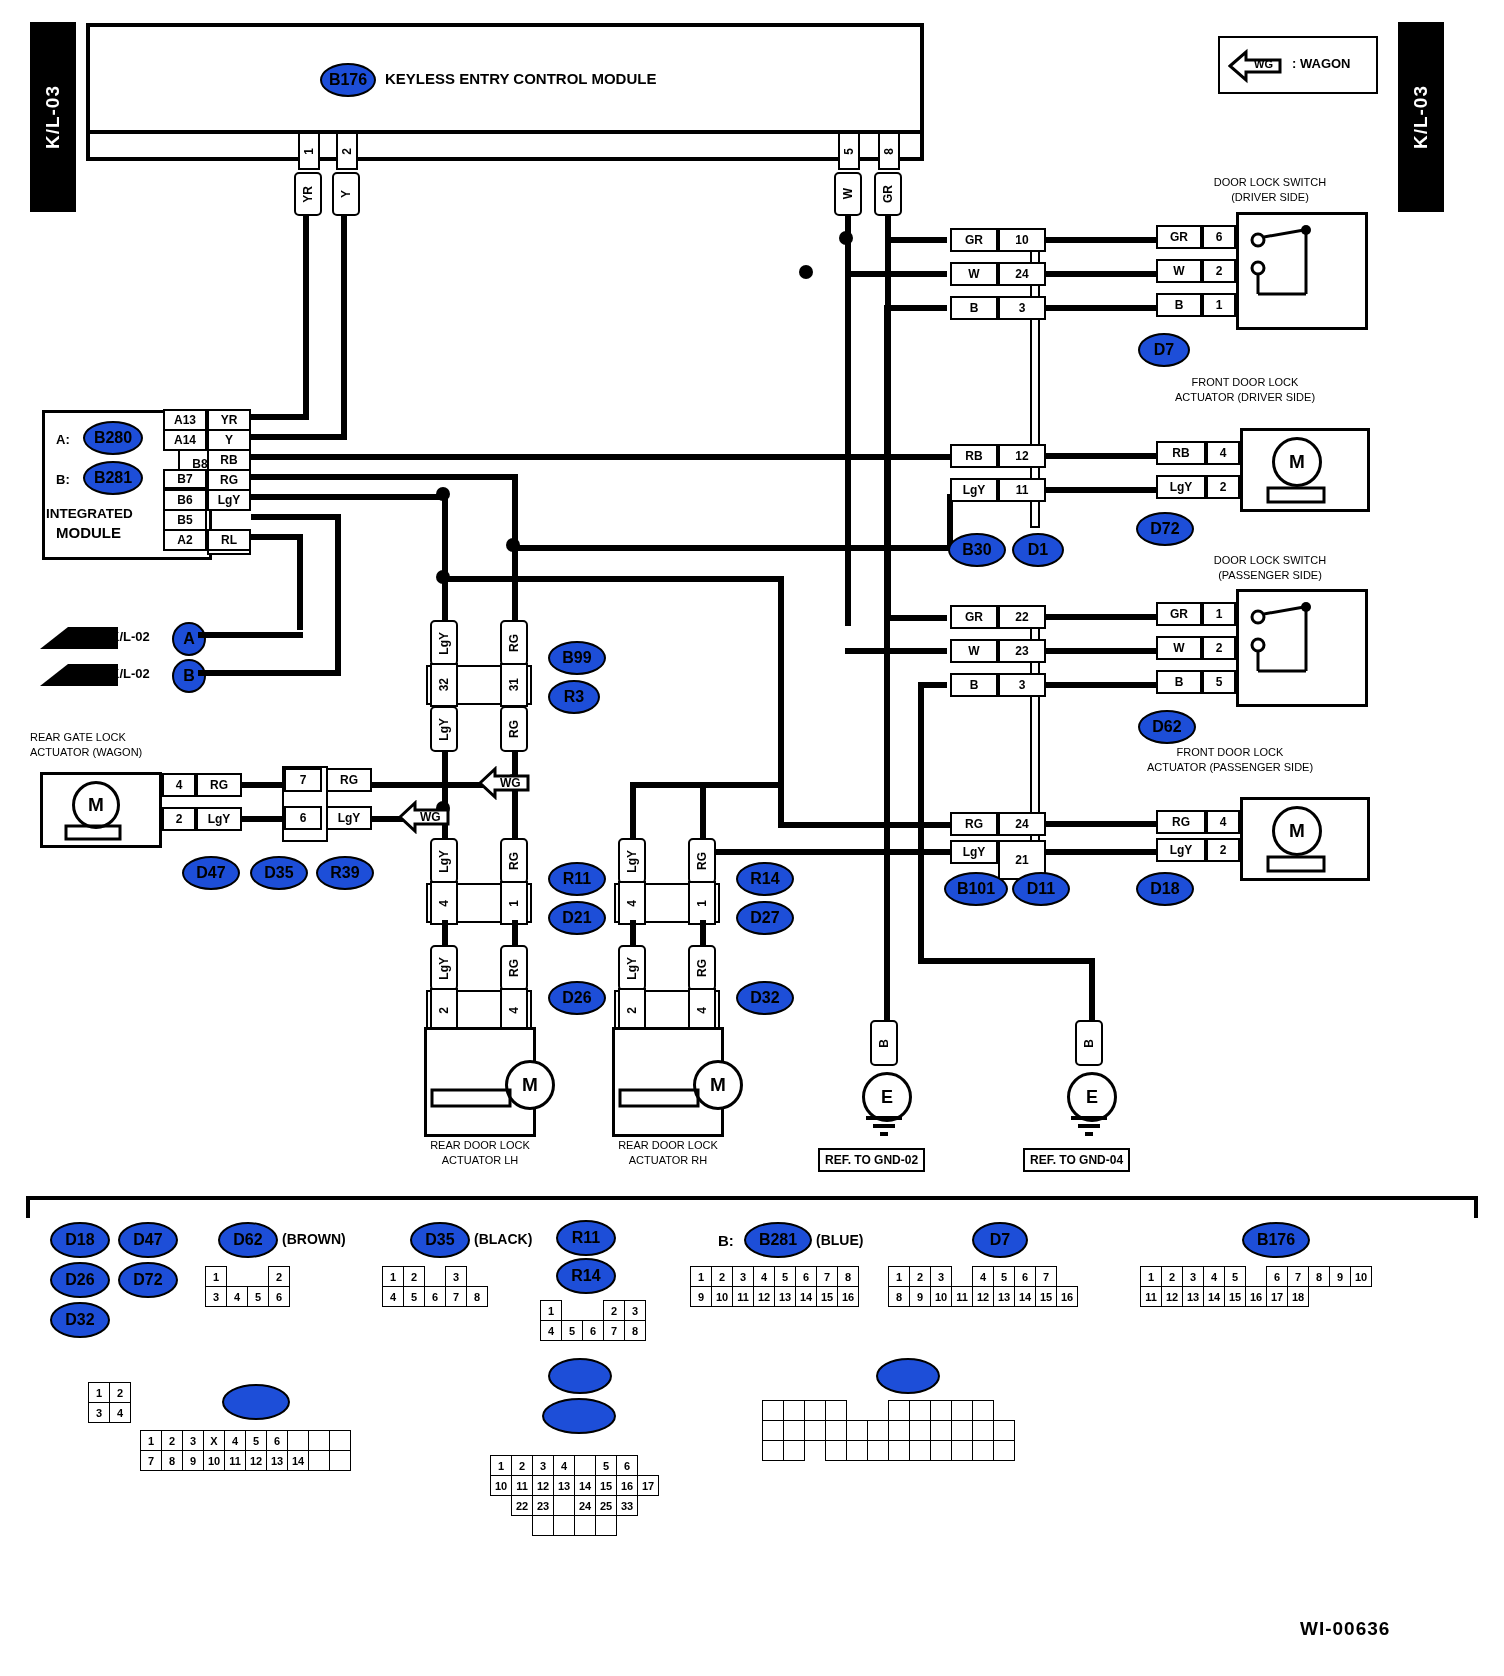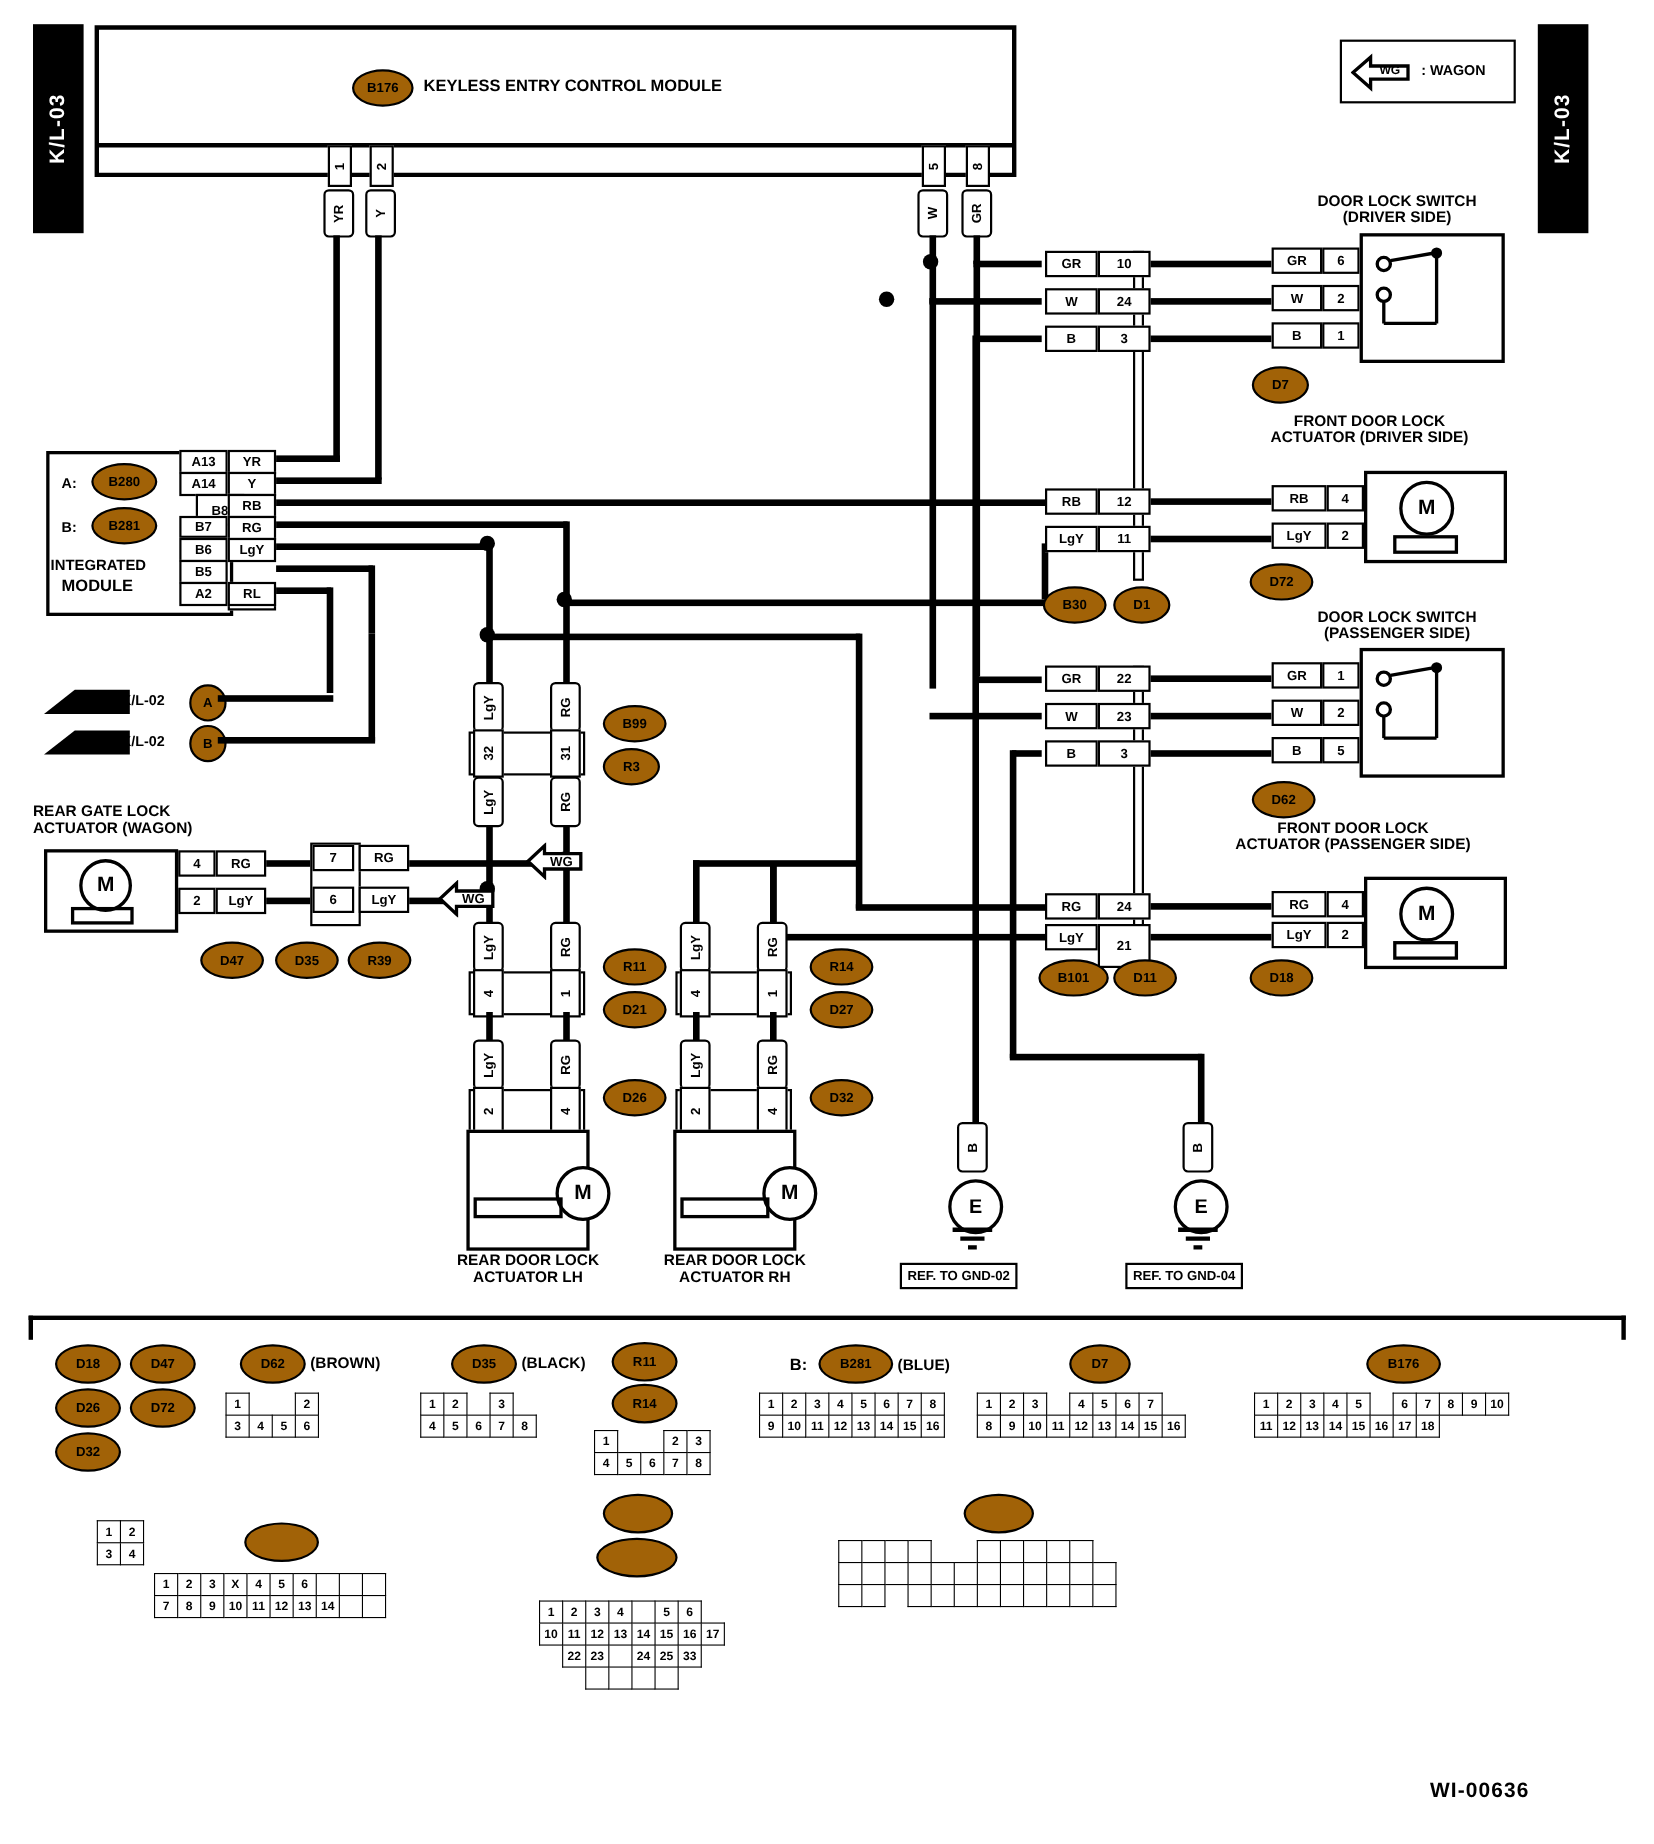--- a/index.html
+++ b/index.html
@@ -11,24 +11,24 @@
   .wire{background:#000;position:absolute;}
   .h5{height:6px;}
   .v5{width:6px;}
   .box{position:absolute;border:3px solid #000;background:#fff;box-sizing:border-box;}
   .boxthin{position:absolute;border:2px solid #000;background:#fff;box-sizing:border-box;}
   .term{position:absolute;border:2px solid #000;background:#fff;box-sizing:border-box;
         display:flex;align-items:center;justify-content:center;font-size:12px;font-weight:bold;}
   .vterm{position:absolute;border:2px solid #000;background:#fff;box-sizing:border-box;
         display:flex;align-items:center;justify-content:center;font-size:12px;font-weight:bold;}
   .vtext{writing-mode:vertical-rl;transform:rotate(180deg);font-size:12px;font-weight:bold;letter-spacing:0px;}
-  .oval{position:absolute;border:2.5px solid #000;border-radius:50%;background:#a16207;
-        display:flex;align-items:center;justify-content:center;font-size:12px;font-weight:bold;}
+  .oval{position:absolute;border:2.5px solid #000;border-radius:50%;background:#1d4ed8;
+        display:flex;align-items:center;justify-content:center;font-size:16px;font-weight:bold;}
   .dot{position:absolute;width:14px;height:14px;border-radius:50%;background:#000;}
-  .ttl{position:absolute;font-size:14px;font-weight:bold;text-align:center;line-height:15px;}
+  .ttl{position:absolute;font-size:11px;font-weight:normal;text-align:center;line-height:15px;}
   .sidebar{position:absolute;background:#000;color:#fff;font-weight:bold;font-size:19px;
            display:flex;align-items:center;justify-content:center;}
   .sidebar span{writing-mode:vertical-rl;transform:rotate(180deg);letter-spacing:1px;}
   .gridtbl{position:absolute;border-collapse:collapse;}
   .gridtbl td{border:1.5px solid #000;width:20px;height:19px;text-align:center;
               font-size:11px;font-weight:bold;padding:0;background:#fff;}
   .gridtbl td.blank{border:none;background:transparent;}
   .refbox{position:absolute;border:2px solid #000;background:#fff;font-size:12px;font-weight:bold;
           padding:3px 5px;}
   .motor{position:absolute;border:3px solid #000;border-radius:50%;background:#fff;

